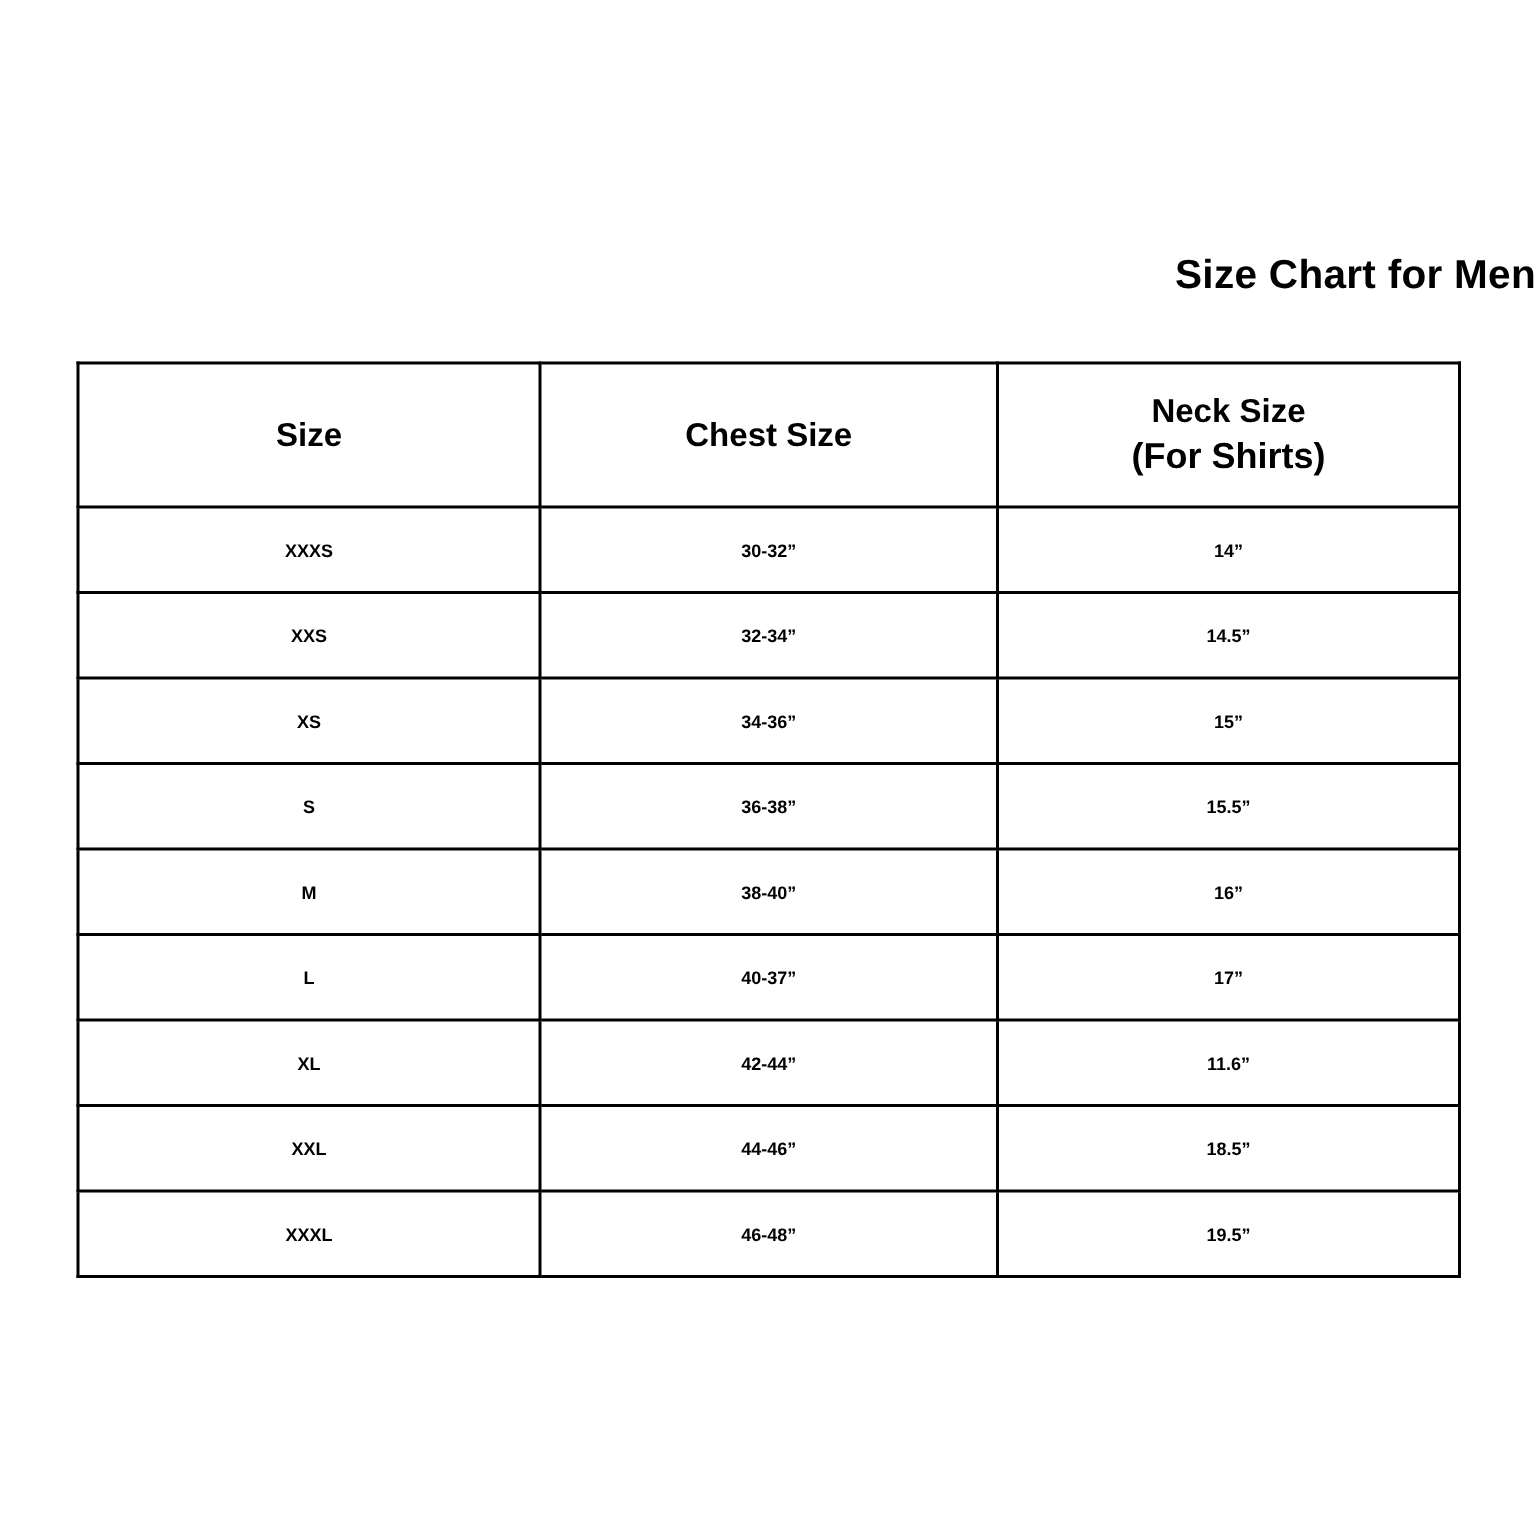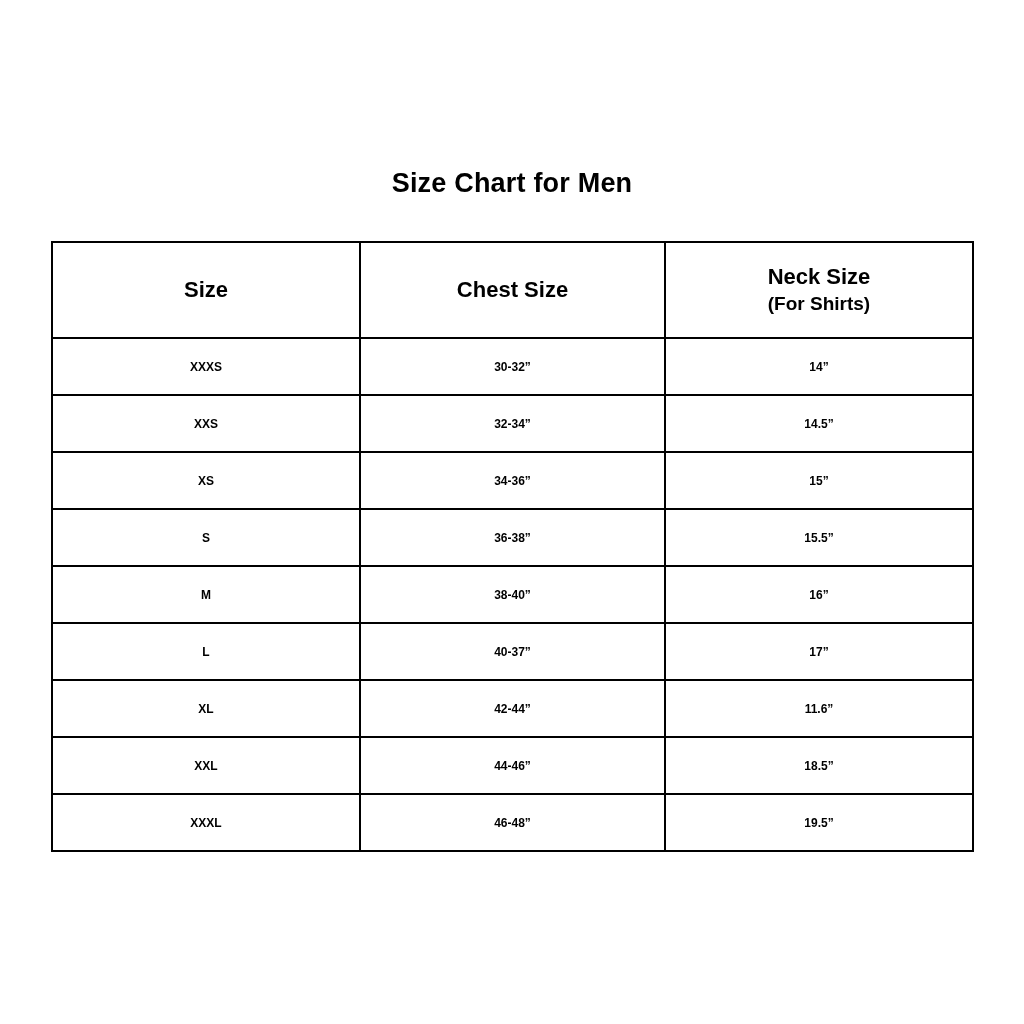--- a/index.html
+++ b/index.html
@@ -20,21 +20,21 @@
     left: 0;
     top: 0;
     width: 1024px;
     height: 1024px;
   }
   .chart-title {
     position: absolute;
     left: 0;
     top: 168px;
     width: 1024px;
-    text-align: center;
+    text-align: right;
     font-size: 27px;
     font-weight: bold;
     letter-spacing: 0.2px;
   }
   .size-table {
     position: absolute;
     left: 51px;
     top: 241px;
     width: 921px;
     border-collapse: collapse;
@@ -51,21 +51,21 @@
     color: #000000;
   }
   .size-table thead th {
     height: 92px;
     font-size: 22px;
     line-height: 1.3;
     vertical-align: middle;
   }
   .size-table thead th .sub {
     display: block;
-    font-size: 19px;
+    font-size: 24px;
     font-weight: bold;
   }
   .size-table tbody td {
     height: 53px;
     font-size: 12px;
     vertical-align: middle;
   }
 </style>
 </head>
 <body>

